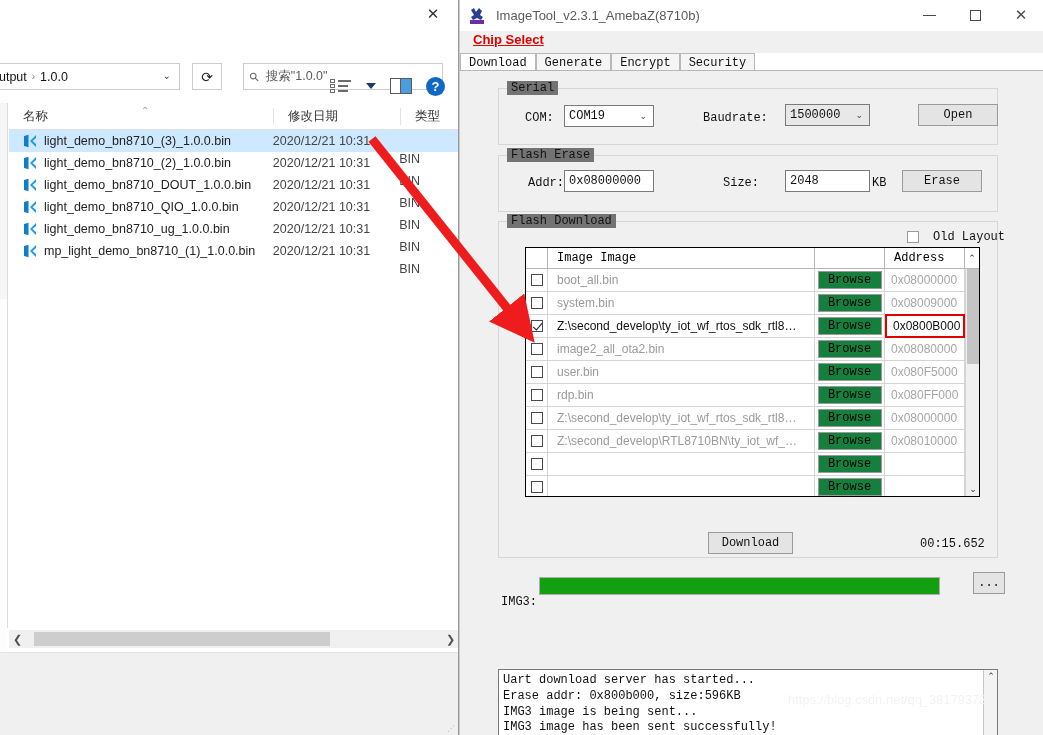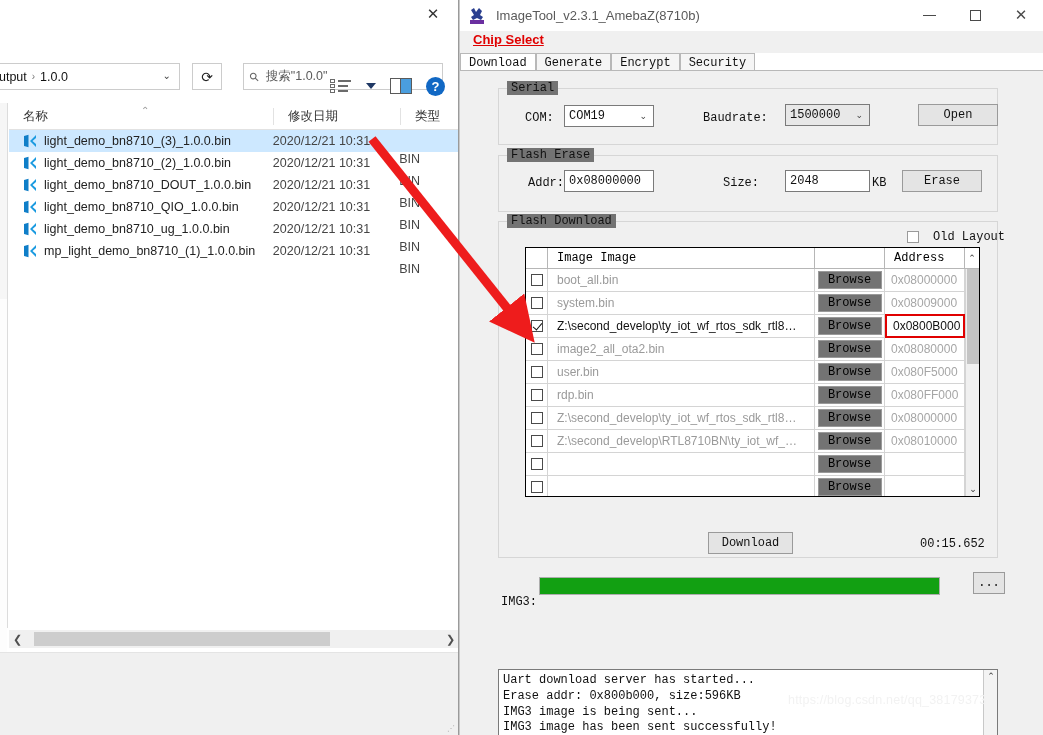--- a/index.html
+++ b/index.html
@@ -206,21 +206,21 @@
   #it-thead .c2 { width:70px; border-right:1px solid #b6b6b6;}
   #it-thead .c3 { width:80px; border-right:1px solid #b6b6b6; display:flex; align-items:center; padding-left:9px; font-size:12px;}
   #it-thead .c4 { width:14px; display:flex; align-items:center; justify-content:center; font-size:9px; color:#333; font-family:"Liberation Sans",sans-serif;}
   .it-row { display:flex; height:23px; border-bottom:1px solid #d4d4d4; position:relative;}
   .it-row .c0 { width:22px; border-right:1px solid #d4d4d4; display:flex; align-items:center; justify-content:center;}
   .it-row .c1 { flex:1; border-right:1px solid #d4d4d4; display:flex; align-items:center; padding-left:9px;
                 font-family:"Liberation Sans",sans-serif; font-size:12px; color:#9a9a9a; white-space:nowrap; overflow:hidden;}
   .it-row .c1.on { color:#111; }
   .it-row .c2 { width:70px; border-right:1px solid #d4d4d4; display:flex; align-items:center; justify-content:center;}
   .it-row .c2 .bb {
-    width:64px;height:18px;border:1px solid #9a9a9a;background:#737373;
+    width:64px;height:18px;border:1px solid #9a9a9a;background:#15803d;
     display:flex;align-items:center;justify-content:center;font-size:12px;
     font-family:"Liberation Mono",monospace;
   }
   .it-row .c3 { width:80px; border-right:1px solid #d4d4d4; display:flex; align-items:center; padding-left:6px;
                 font-family:"Liberation Sans",sans-serif; font-size:12px; color:#a6a6a6;}
   .it-row .c3.on { color:#111; }
   .it-row .c3.hl { border:2px solid #e00000; margin:-1px 0; }
   .it-row .c4 { width:14px; }
   .cbx { width:12px;height:12px;border:1px solid #4a4a4a;background:#fff; position:relative;}
   .cbx.checked::after {

